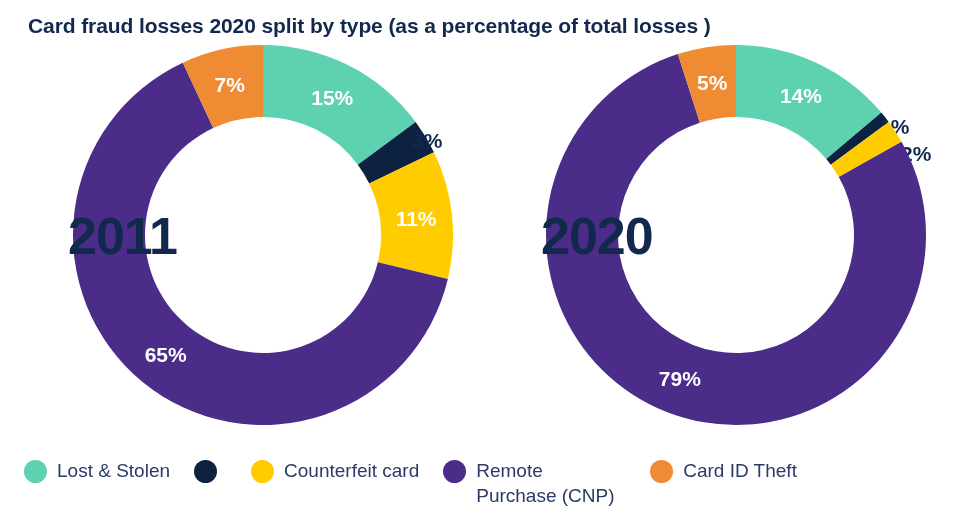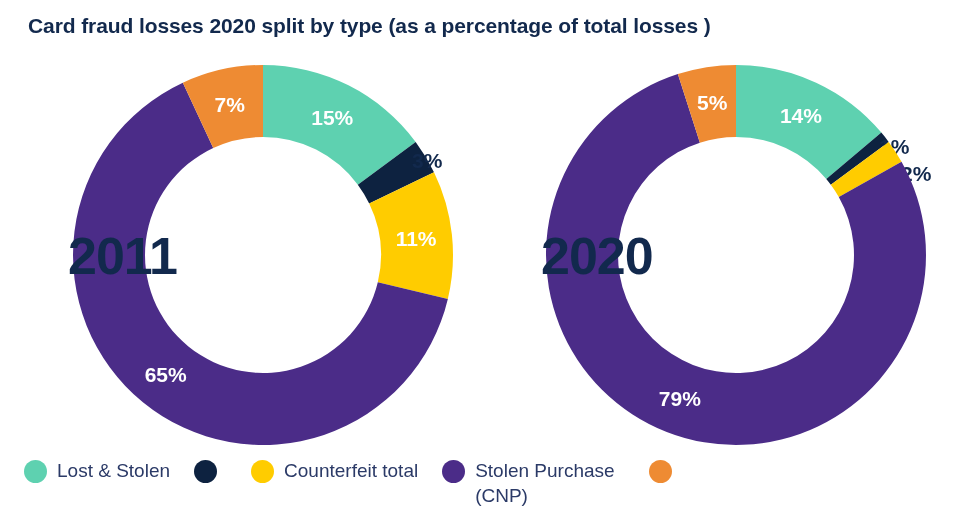--- a/index.html
+++ b/index.html
@@ -24,21 +24,21 @@
     font-size: 21px;
     font-weight: bold;
     color: #12294d;
     letter-spacing: -0.1px;
     white-space: nowrap;
   }
 
   
   .donut-wrap {
     position: absolute;
-    top: 60px;
+    top: 40px;
   }
   #donut-2011-wrap { left: 68px; }
   #donut-2020-wrap { left: 541px; }
 
   .donut-svg { display: block; }
 
   .center-year {
     position: absolute;
     width: 100%;
     text-align: left;
@@ -132,22 +132,23 @@
 <div id="legend">
   <div class="legend-item" id="legend-item-lost">
     <span class="legend-dot" style="background: rgb(94, 209, 176);"></span>
     <span class="legend-label">Lost &amp; Stolen</span>
   </div>
   <div class="legend-item" id="legend-item-cnr">
     <span class="legend-dot" style="background: rgb(13, 34, 64);"></span>
   </div>
   <div class="legend-item" id="legend-item-counterfeit">
     <span class="legend-dot" style="background: rgb(255, 204, 0);"></span>
-    <span class="legend-label">Counterfeit total</span>
+    <span class="legend-label">Counterfeit card</span>
   </div>
   <div class="legend-item" id="legend-item-remote">
     <span class="legend-dot" style="background: rgb(75, 44, 136);"></span>
-    <span class="legend-label">Stolen Purchase (CNP)</span>
+    <span class="legend-label">Remote Purchase (CNP)</span>
   </div>
   <div class="legend-item" id="legend-item-idtheft">
     <span class="legend-dot" style="background: rgb(238, 139, 51);"></span>
+    <span class="legend-label">Card ID Theft</span>
   </div>
 </div>
 
 </body></html>

